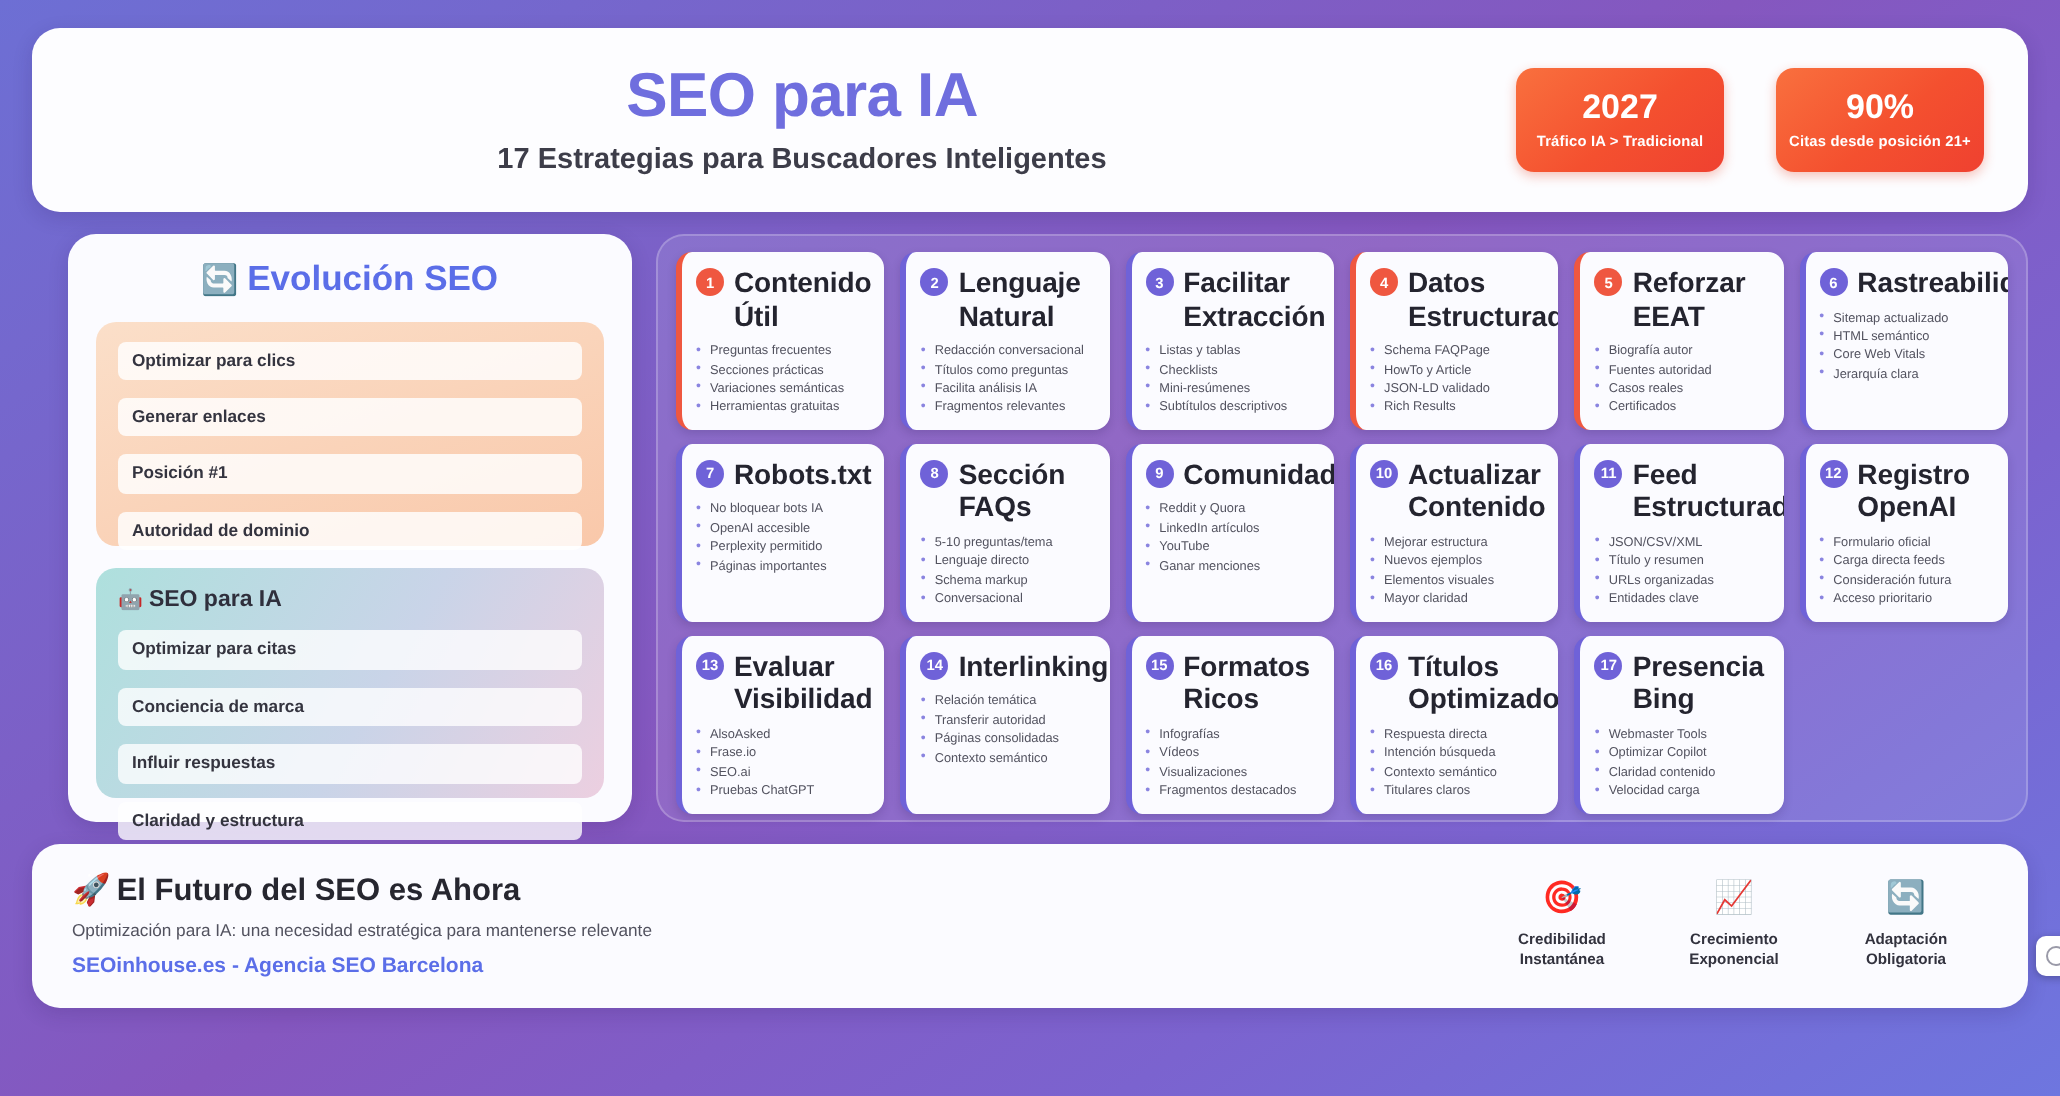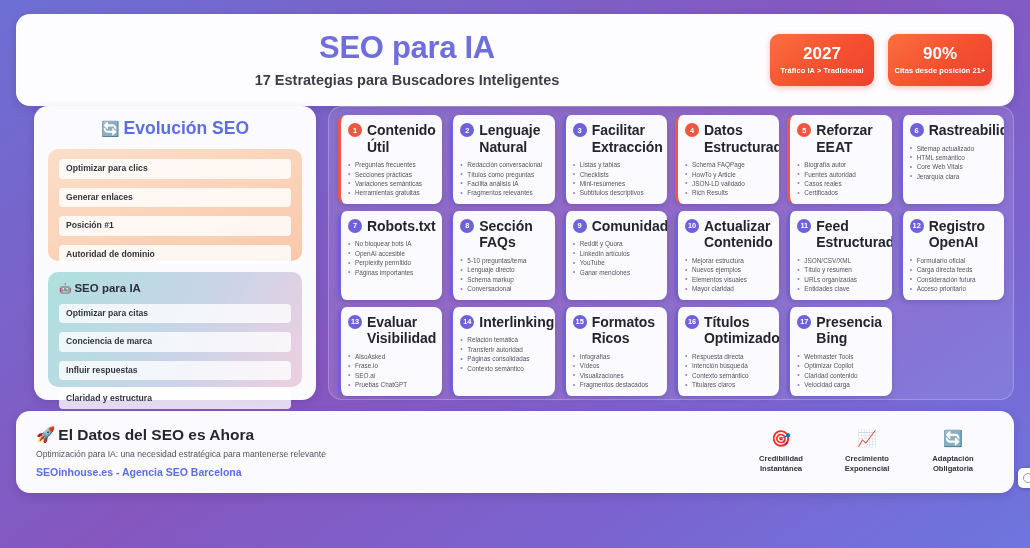--- a/index.html
+++ b/index.html
@@ -23,34 +23,34 @@
   }
   .header-titles { flex: 1; text-align: center; padding-left: 28px; }
   .h-title {
     font-size: 31px; font-weight: bold; color: #6f6ede;
     letter-spacing: -.3px; line-height: 1.1;
   }
   .h-sub {
     font-size: 14.5px; font-weight: bold; color: #3d3d49;
     margin-top: 7px; line-height: 1.1;
   }
-  .stats { display: flex; gap: 14px; flex: 0 0 auto; }
+  .stats { display: flex; gap: 26px; flex: 0 0 auto; }
   .stat {
     width: 104px; height: 52px;
     background: linear-gradient(140deg, #f9703e 0%, #f4502f 55%, #ef4130 100%);
     border-radius: 9px;
     display: flex; flex-direction: column; align-items: center; justify-content: center;
     color: #fff;
     box-shadow: 0 2px 6px rgba(230,70,40,.33);
   }
   .stat-value { font-size: 17px; font-weight: bold; line-height: 1.05; }
   .stat-label { font-size: 7.4px; font-weight: bold; margin-top: 3px; letter-spacing: .1px; }
 
   
-  .middle { display: flex; gap: 12px; height: 294px; padding-left: 18px; }
+  .middle { display: flex; gap: 12px; margin-top: 11px; height: 294px; padding-left: 18px; }
 
   
   .evo {
     width: 282px; flex: 0 0 282px;
     background: #fbfbff;
     border-radius: 14px;
     padding: 13px 14px;
     box-shadow: 0 3px 10px rgba(40,20,80,.16);
     display: flex; flex-direction: column;
   }
@@ -424,21 +424,21 @@
             </ul>
           </div>
           <div class="card card-empty"></div>
         </div>
     </div>
   </div>
 
   <div class="footer">
     <div class="footer-left">
       <div class="f-title">
-        <span class="emo">🚀</span><span>El Datos del SEO es Ahora</span>
+        <span class="emo">🚀</span><span>El Futuro del SEO es Ahora</span>
       </div>
       <div class="f-sub">Optimización para IA: una necesidad estratégica para mantenerse relevante</div>
       <div class="f-link">SEOinhouse.es - Agencia SEO Barcelona</div>
     </div>
     <div class="features">
       <div class="feature">
         <div class="ficon">🎯</div>
         <div class="flabel">Credibilidad Instantánea</div>
       </div>
       <div class="feature">

